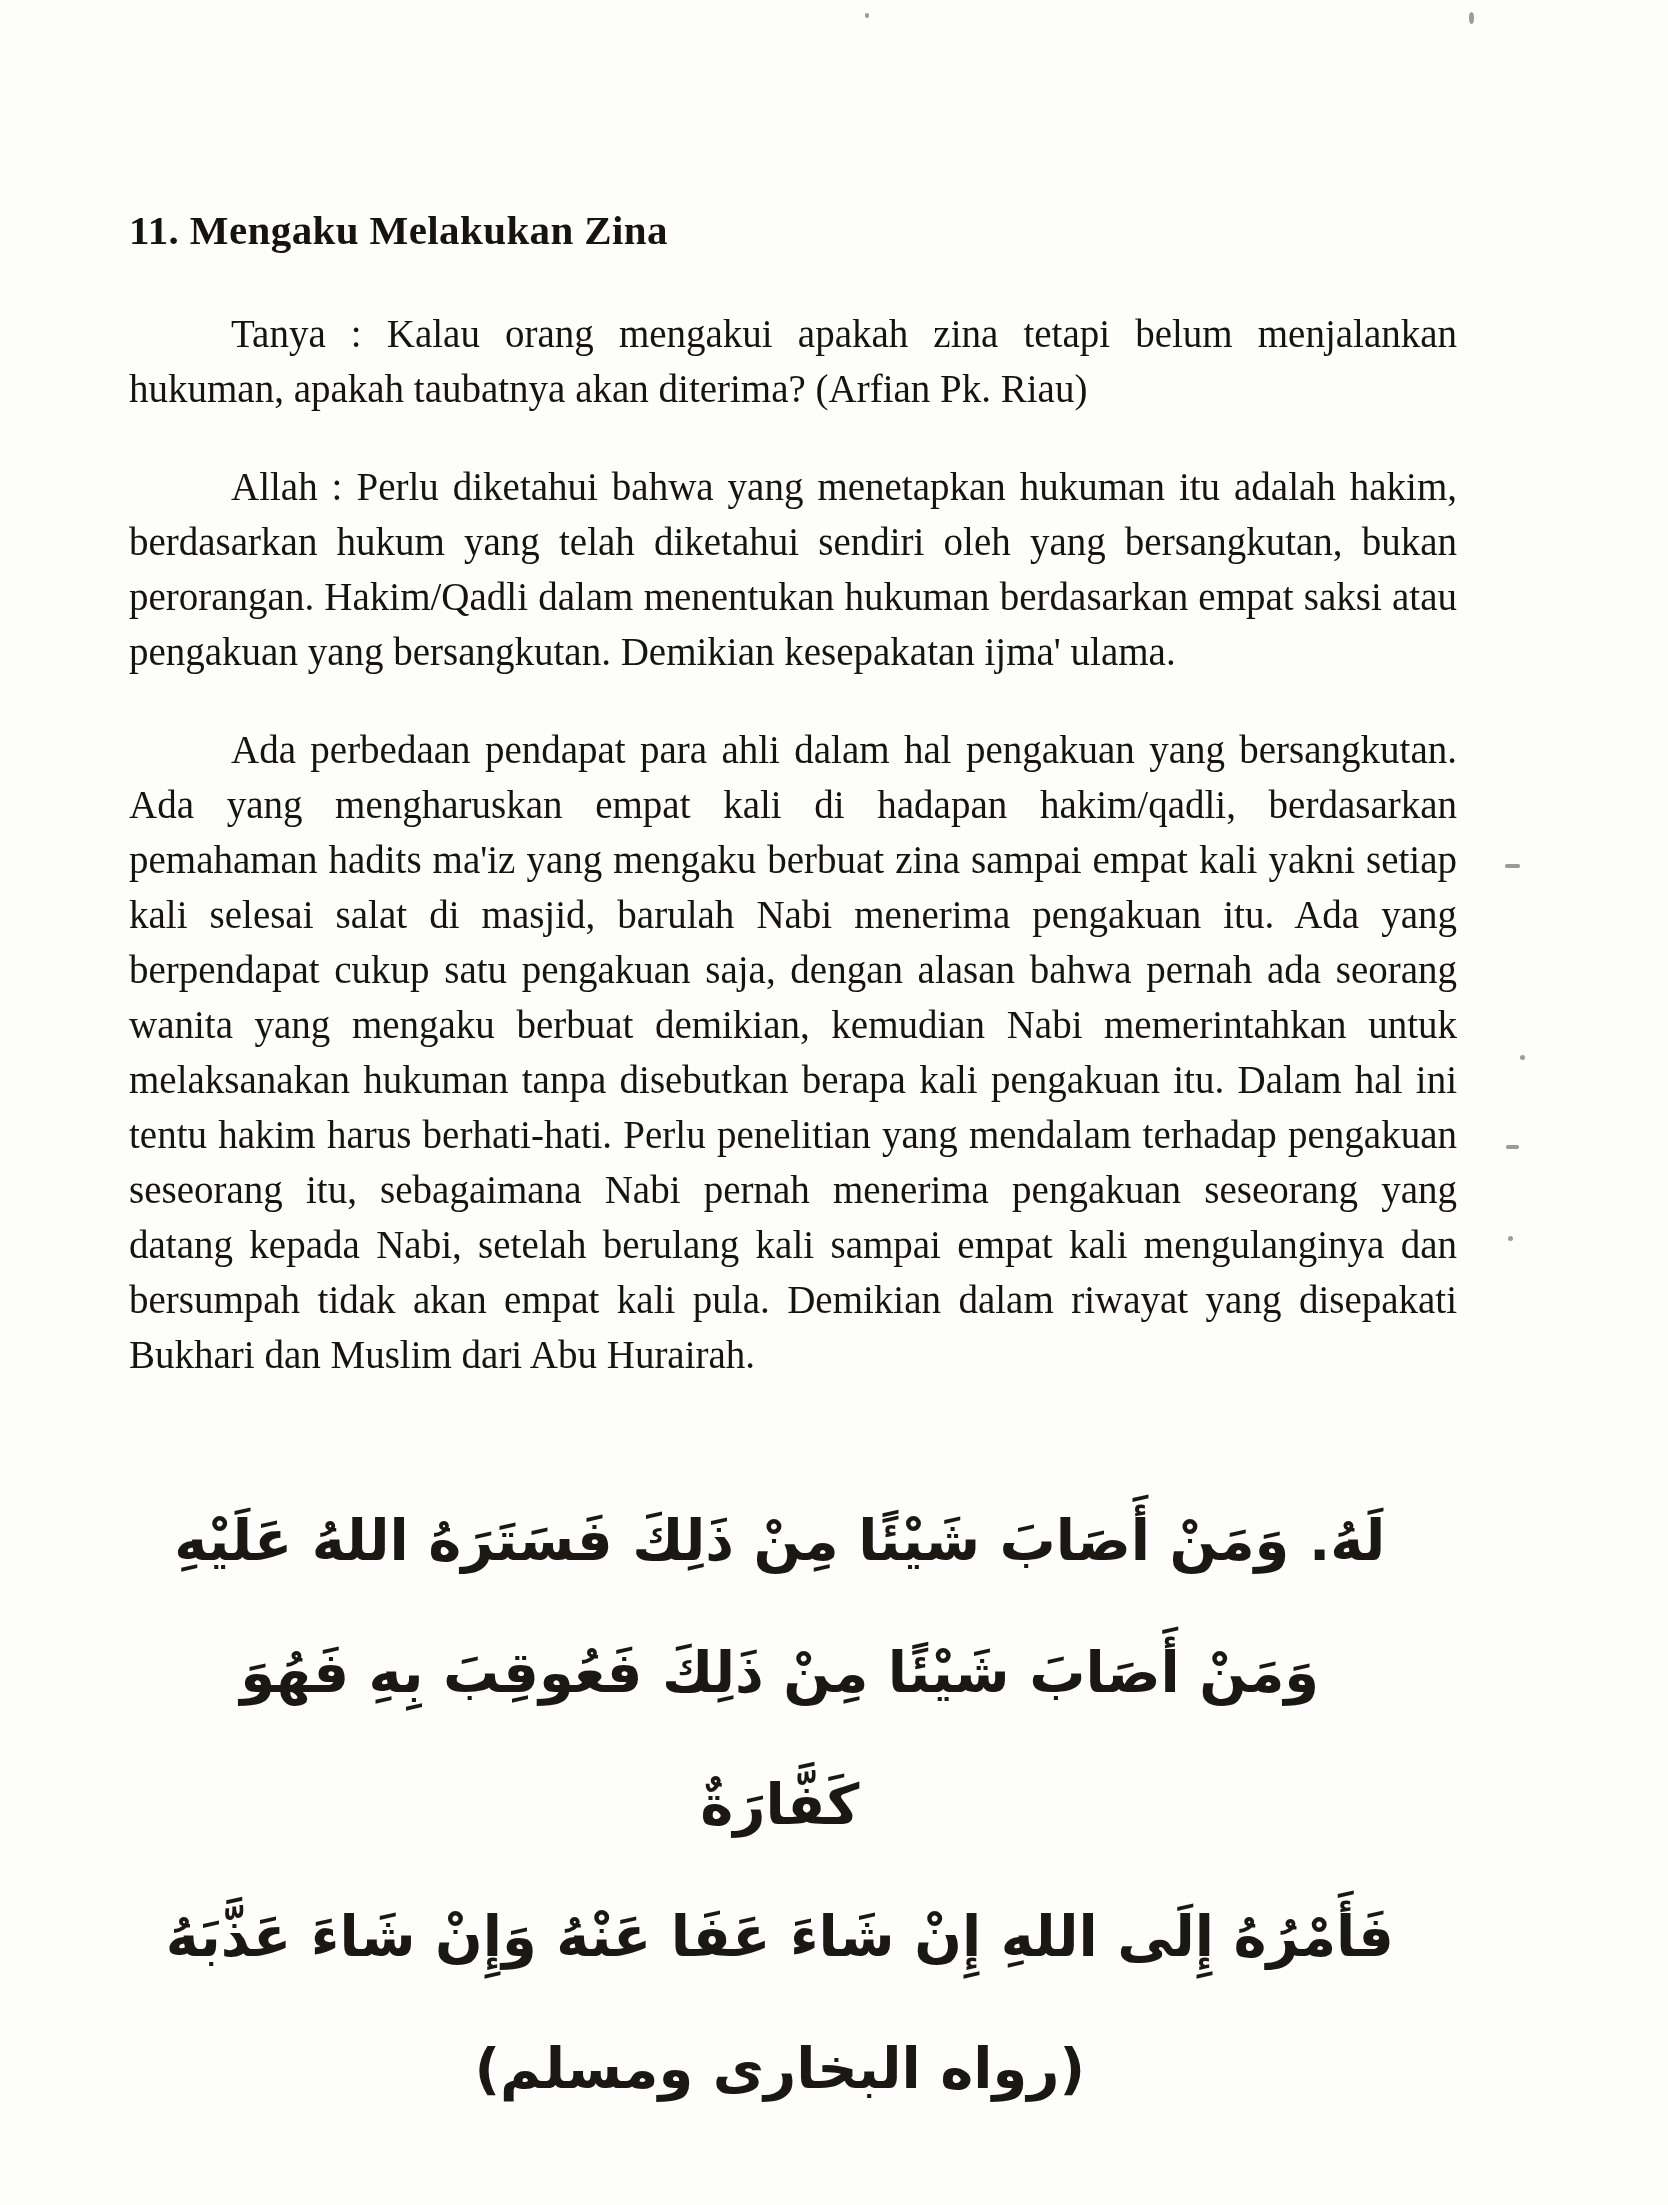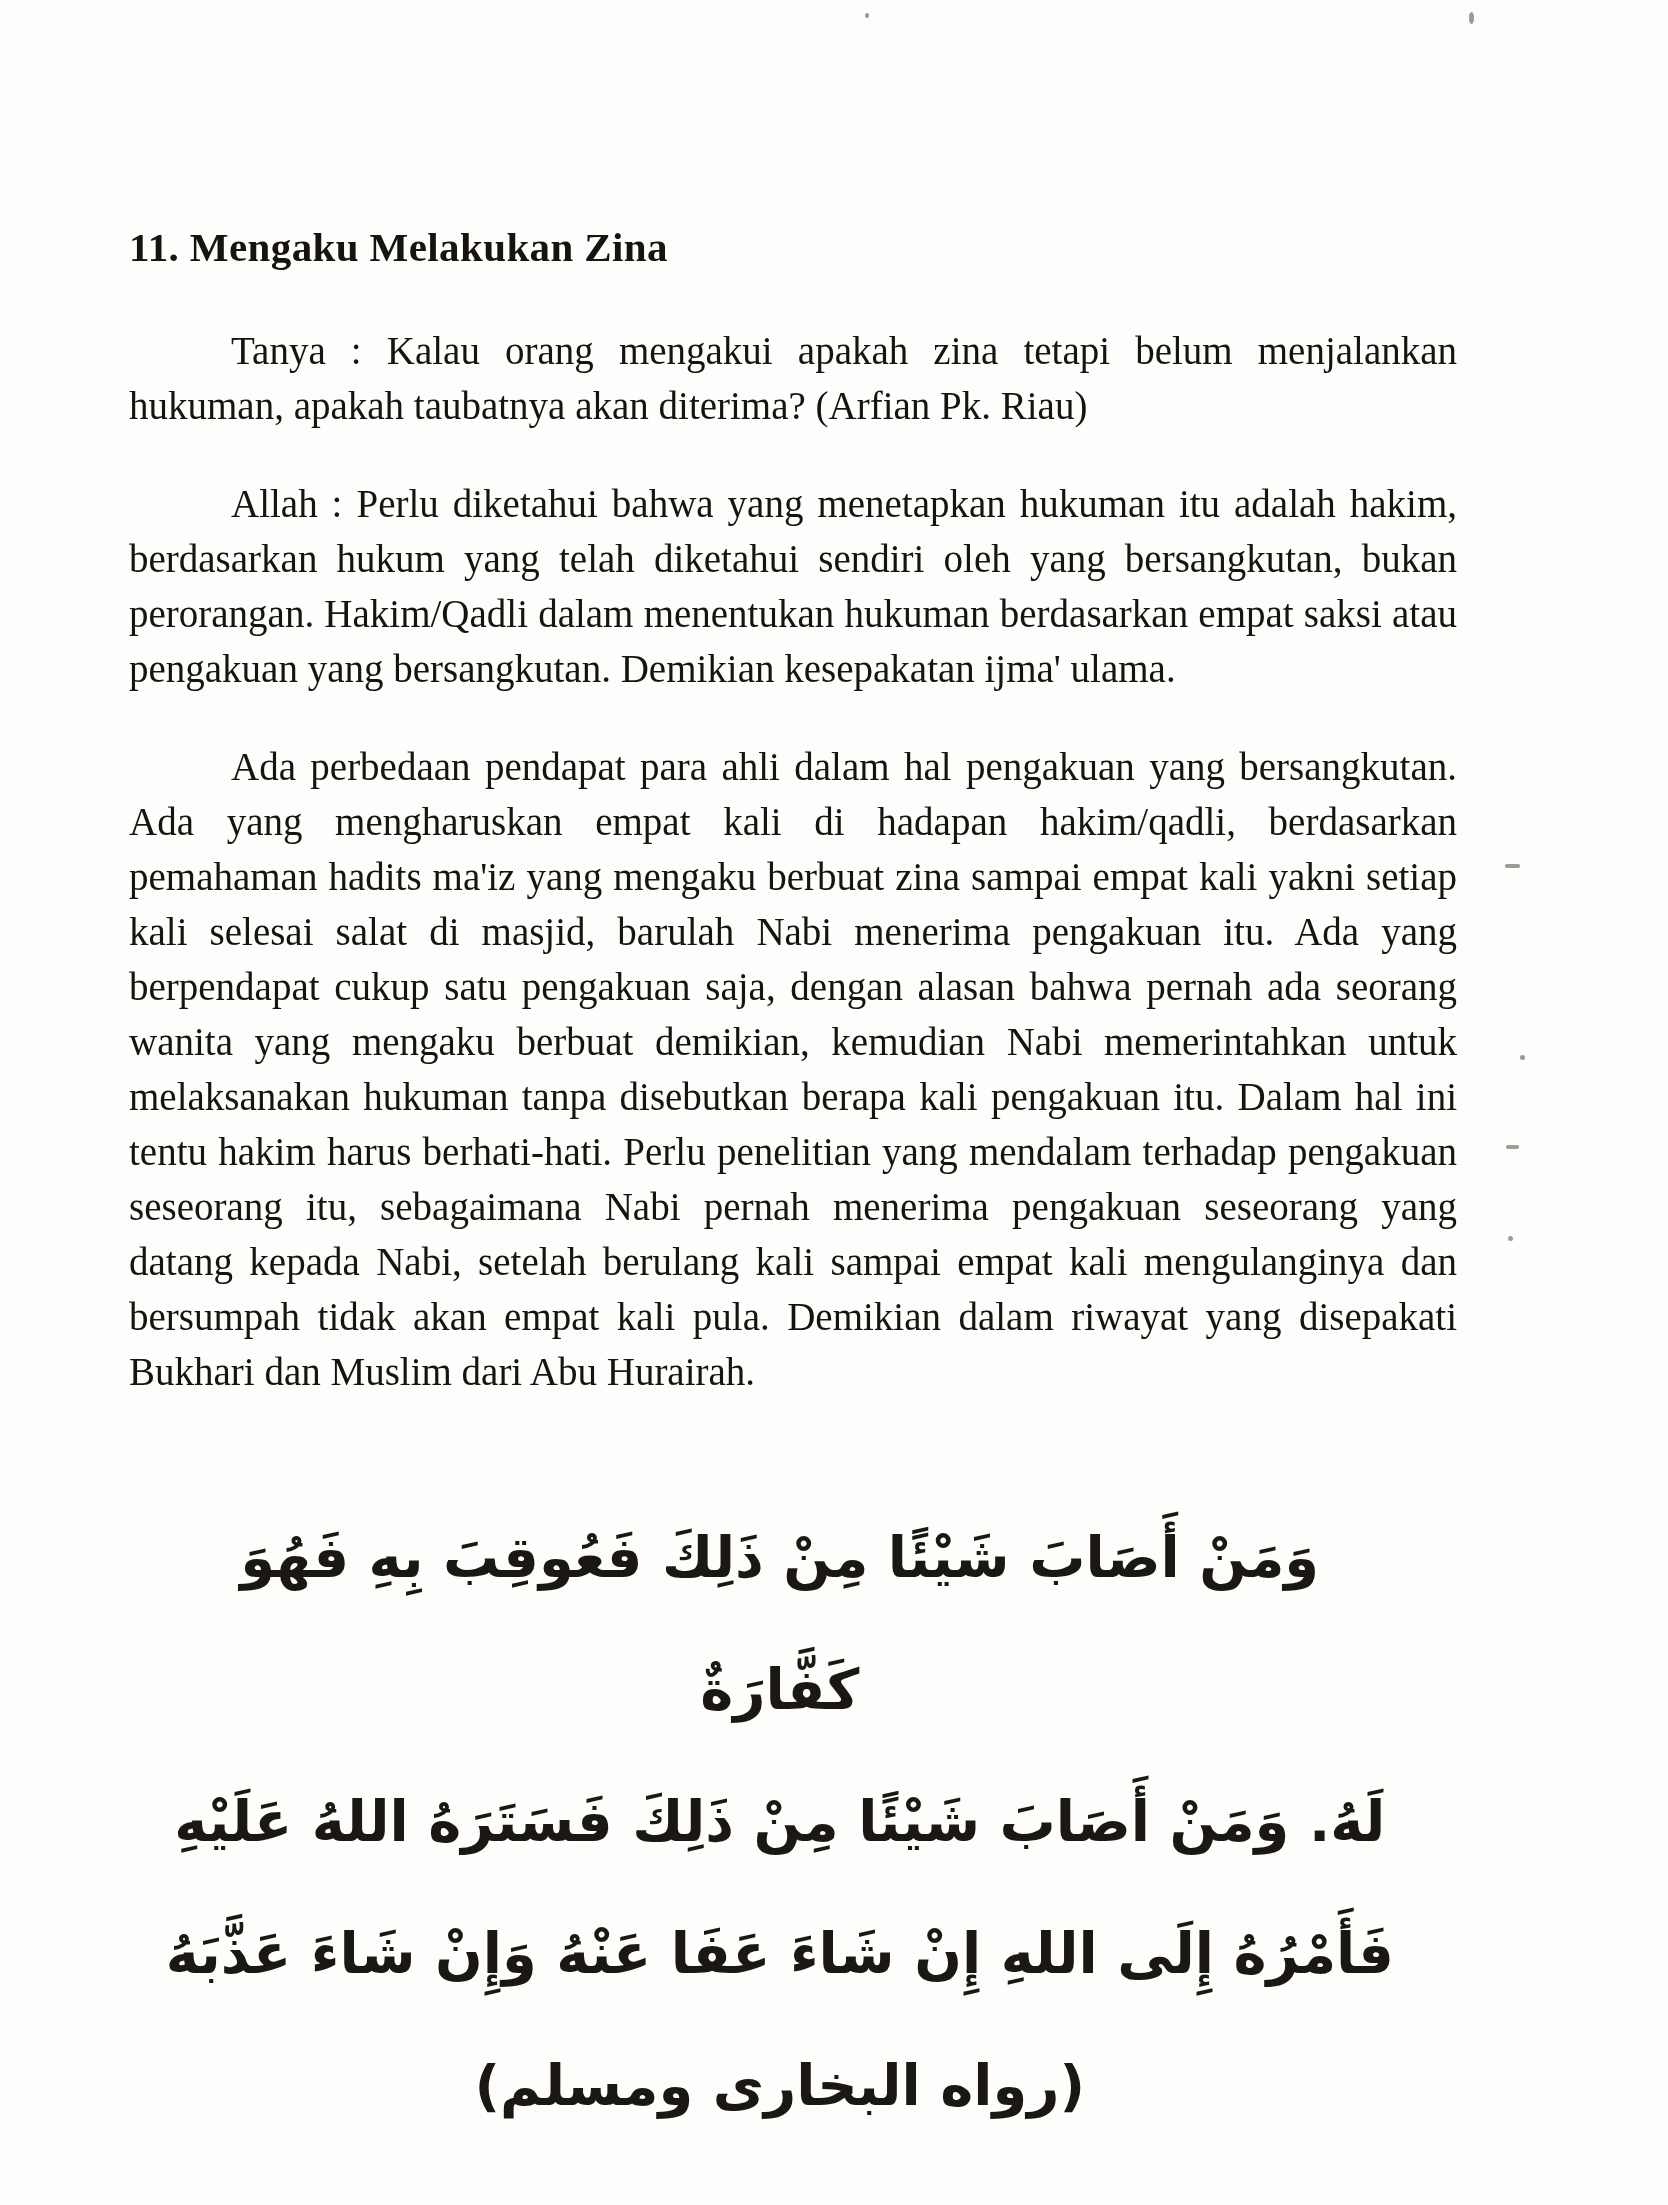--- a/index.html
+++ b/index.html
@@ -18,21 +18,21 @@
   }
   .content {
     position: absolute;
     left: 129px;
     top: 206px;
     width: 1328px;
   }
   .heading {
     font-size: 41px;
     font-weight: 700;
-    margin: 17px 0 52px 0;
+    margin: 0 0 52px 0;
     letter-spacing: 0.4px;
   }
   .para {
     font-size: 39px;
     line-height: 55px;
     text-align: justify;
     text-indent: 102px;
     margin: 0 0 43px 0;
   }
   .lead {
@@ -82,22 +82,22 @@
 
     <p class="para">
       <span class="lead">Allah :</span>
       <span>Perlu diketahui bahwa yang menetapkan hukuman itu adalah hakim, berdasarkan hukum yang telah diketahui sendiri oleh yang bersangkutan, bukan perorangan. Hakim/Qadli dalam menentukan hukuman berdasarkan empat saksi atau pengakuan yang bersangkutan. Demikian kesepakatan ijma' ulama.</span>
     </p>
 
     <p class="para">Ada perbedaan pendapat para ahli dalam hal pengakuan yang bersangkutan. Ada yang mengharuskan empat kali di hadapan hakim/qadli, berdasarkan pemahaman hadits ma'iz yang mengaku berbuat zina sampai empat kali yakni setiap kali selesai salat di masjid, barulah Nabi menerima pengakuan itu. Ada yang berpendapat cukup satu pengakuan saja, dengan alasan bahwa pernah ada seorang wanita yang mengaku berbuat demikian, kemudian Nabi memerintahkan untuk melaksanakan hukuman tanpa disebutkan berapa kali pengakuan itu. Dalam hal ini tentu hakim harus berhati-hati. Perlu penelitian yang mendalam terhadap pengakuan seseorang itu, sebagaimana Nabi pernah menerima pengakuan seseorang yang datang kepada Nabi, setelah berulang kali sampai empat kali mengulanginya dan bersumpah tidak akan empat kali pula. Demikian dalam riwayat yang disepakati Bukhari dan Muslim dari Abu Hurairah.</p>
 
 
     <div class="arabic-block">
+      <div class="arabic-line" dir="rtl">لَهُ. وَمَنْ أَصَابَ شَيْئًا مِنْ ذَلِكَ فَسَتَرَهُ اللهُ عَلَيْهِ</div>
       <div class="arabic-line" dir="rtl">وَمَنْ أَصَابَ شَيْئًا مِنْ ذَلِكَ فَعُوقِبَ بِهِ فَهُوَ كَفَّارَةٌ</div>
-      <div class="arabic-line" dir="rtl">لَهُ. وَمَنْ أَصَابَ شَيْئًا مِنْ ذَلِكَ فَسَتَرَهُ اللهُ عَلَيْهِ</div>
       <div class="arabic-line" dir="rtl">فَأَمْرُهُ إِلَى اللهِ إِنْ شَاءَ عَفَا عَنْهُ وَإِنْ شَاءَ عَذَّبَهُ (رواه البخارى ومسلم)</div>
     </div>
 
   </div>
 
   <div class="artifact" style="left:1469px; top:12.3px; width:5.3px; height:11.5px;"></div>
   <div class="artifact" style="left:865px; top:13.2px; width:4.4px; height:4.4px;"></div>
   <div class="artifact dash" style="left:1505px; top:864px; width:15px; height:3.5px;"></div>
   <div class="artifact" style="left:1520px; top:1055px; width:5.3px; height:5.3px;"></div>
   <div class="artifact dash" style="left:1506px; top:1145px; width:13.2px; height:3.5px;"></div>

